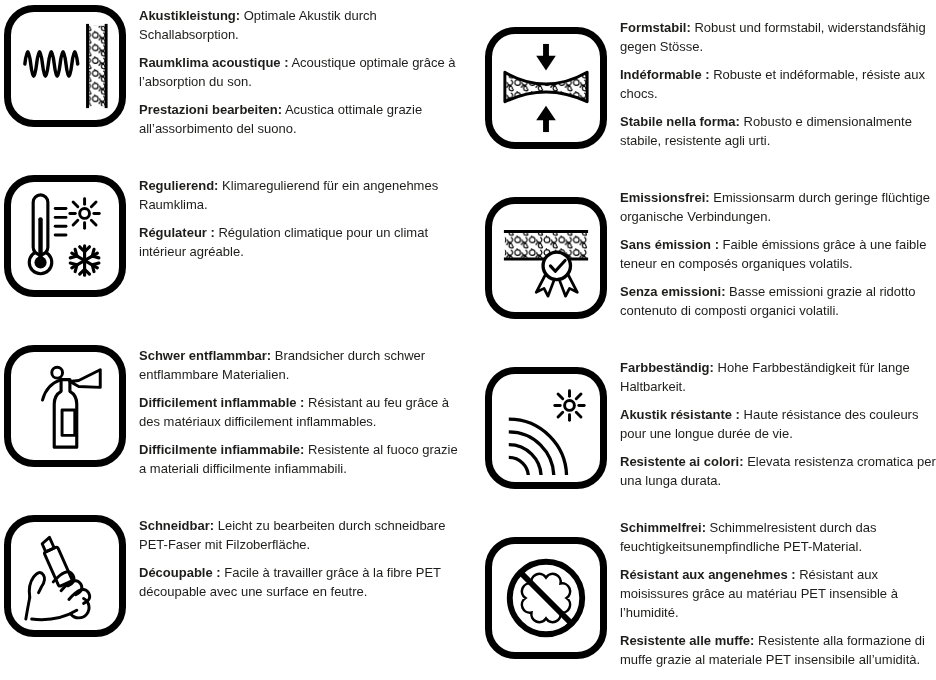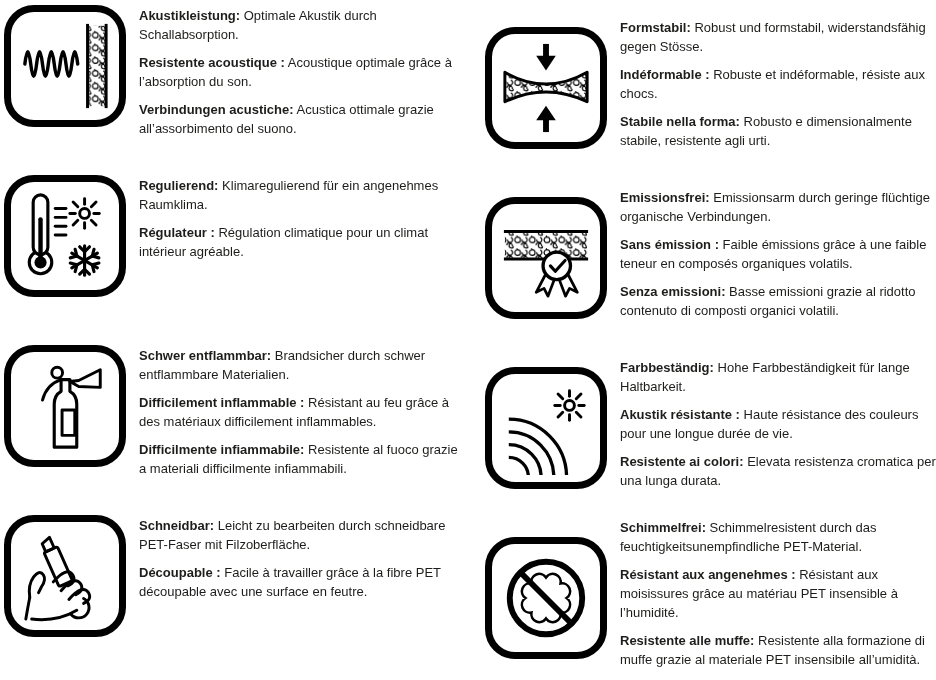--- a/index.html
+++ b/index.html
@@ -80,22 +80,22 @@
     <div class="iconbox">
       <svg width="94" height="94" viewBox="0 0 96 96">
         <rect x="71" y="7" width="19" height="82" fill="url(#swirl)"></rect>
         <line x1="71" y1="5" x2="71" y2="91" stroke="#000" stroke-width="3"></line>
         <line x1="90" y1="5" x2="90" y2="91" stroke="#000" stroke-width="3"></line>
         <path d="M7,46 q3,-25 6,0 q3,25 6,0 q3,-25 6,0 q3,25 6,0 q3,-25 6,0 q3,25 6,0 q3,-25 6,0 q3,25 6,0 q3,-25 6,0" fill="none" stroke="#000" stroke-width="3.5" stroke-linecap="round"></path>
       </svg>
     </div>
     <div class="textcol">
       <p><b>Akustikleistung:</b> <span>Optimale Akustik durch Schallabsorption.</span></p>
-      <p><b>Resistente acoustique :</b> <span>Acoustique optimale grâce à l’absorption du son.</span></p>
-      <p><b>Verbindungen acustiche:</b> <span>Acustica ottimale grazie all’assorbimento del suono.</span></p>
+      <p><b>Raumklima acoustique :</b> <span>Acoustique optimale grâce à l’absorption du son.</span></p>
+      <p><b>Prestazioni bearbeiten:</b> <span>Acustica ottimale grazie all’assorbimento del suono.</span></p>
     </div>
   </div>
 
   <div class="cell right">
     <div class="iconbox">
       <svg width="94" height="94" viewBox="0 0 96 96">
         <path d="M6,32 Q48,56 90,32 L90,62 Q48,42 6,62 Z" fill="url(#swirl)" stroke="#000" stroke-width="3" stroke-linejoin="round"></path>
         <g stroke="#000" stroke-width="6">
           <line x1="48" y1="3" x2="48" y2="16"></line>
           <line x1="48" y1="93" x2="48" y2="80"></line>

